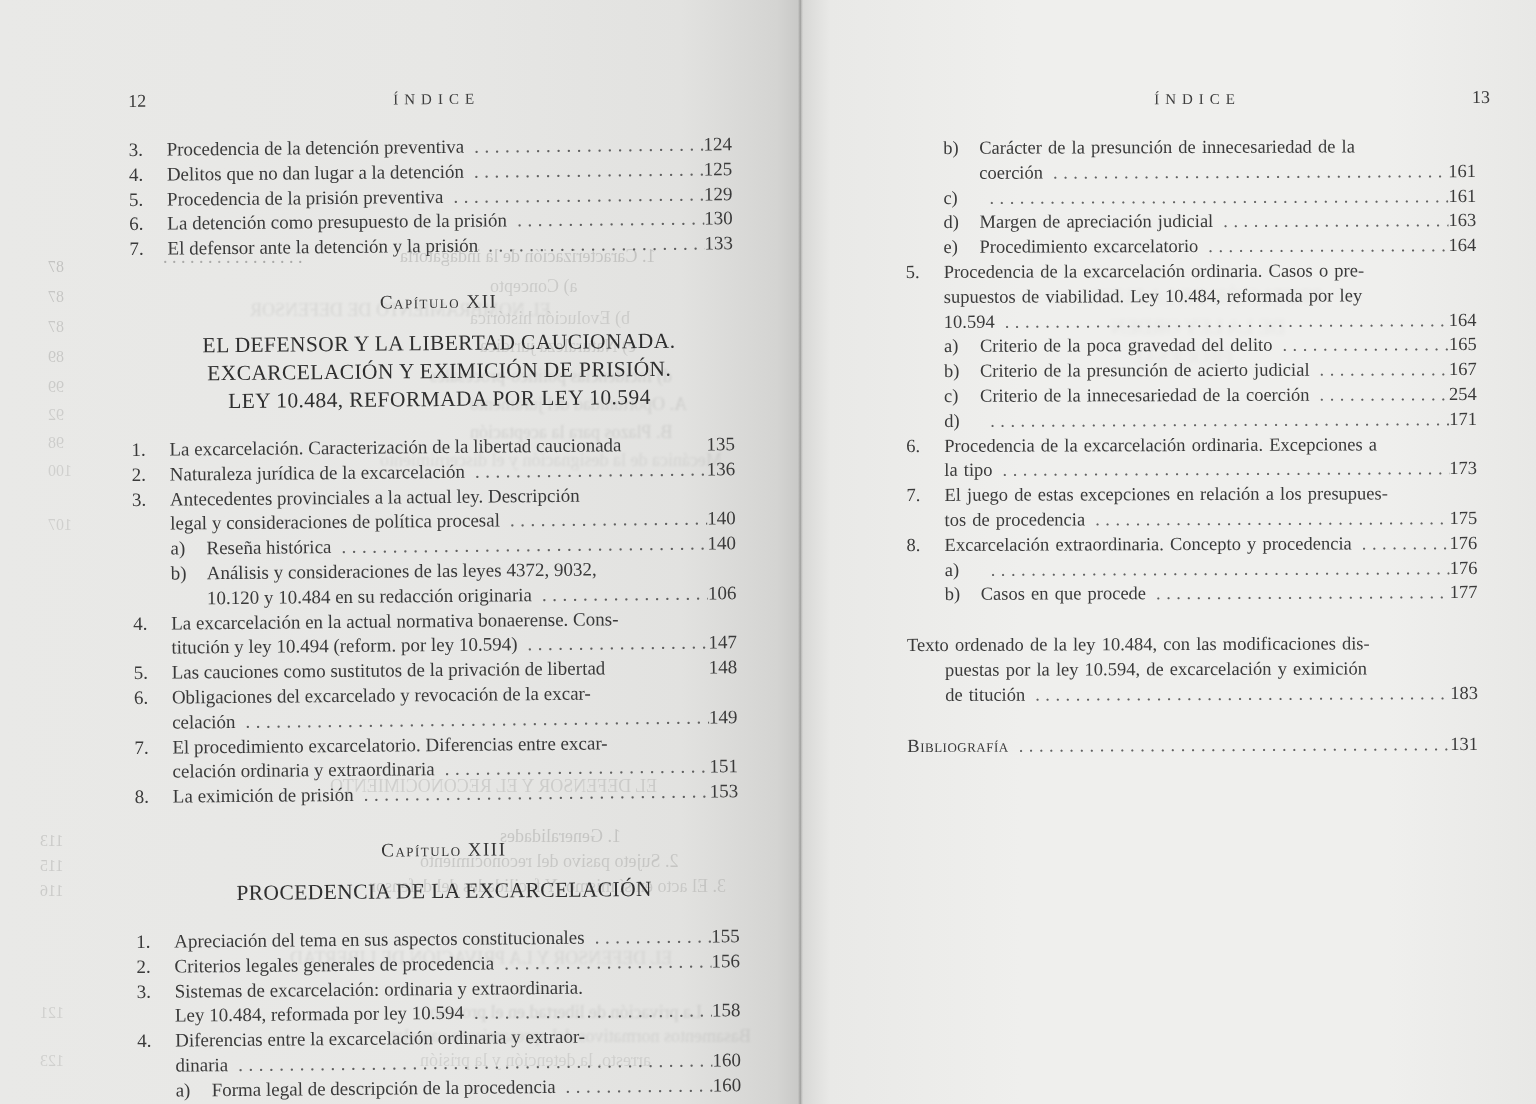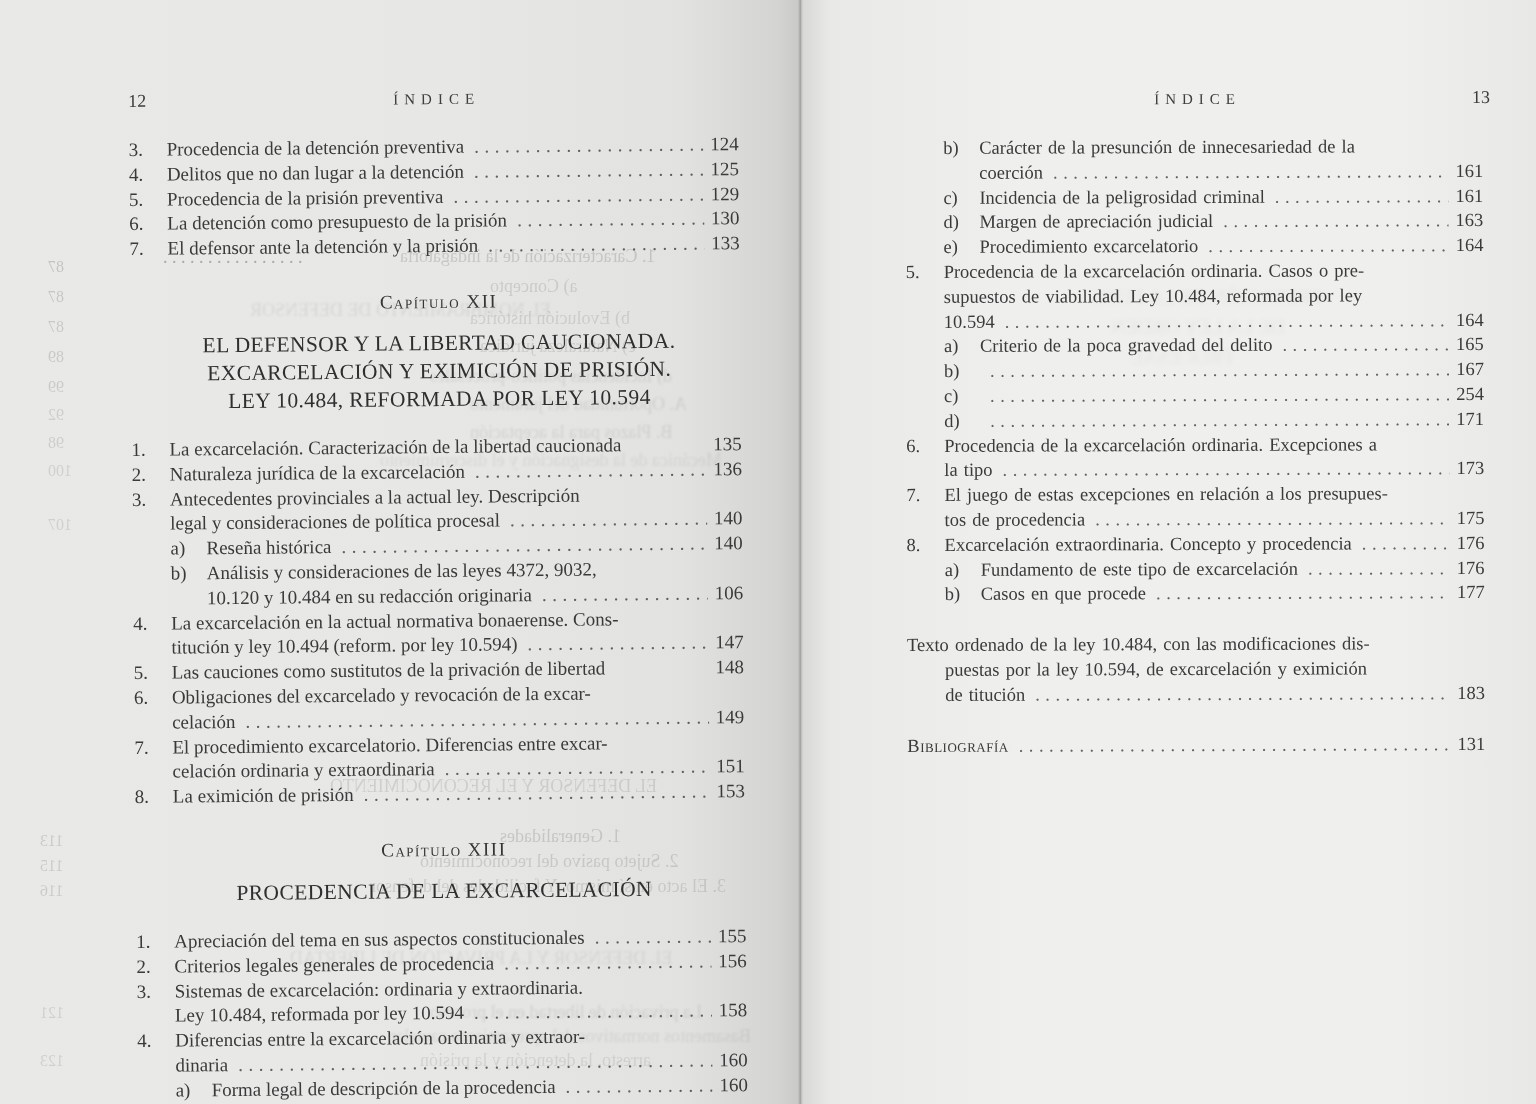--- a/index.html
+++ b/index.html
@@ -44,21 +44,21 @@
   .entry.sub .marker{flex:0 0 36px;}
   .entry.sub .line.cont{padding-left:74px;}
   .entry .line.cont{padding-left:38px;}
   .entry.para .line.cont{padding-left:38px;}
   .entry.sc .txt{font-variant:small-caps;letter-spacing:.5px;}
   .txt{white-space:nowrap;}
   .leader{
     flex:1 1 0;min-width:0;overflow:hidden;white-space:nowrap;
     padding:0 4px 0 10px;letter-spacing:5.5px;color:#4a4a4a;opacity:.85;
   }
-  .pageno{flex:0 0 42px;text-align:center;white-space:nowrap;}
+  .pageno{flex:0 0 42px;text-align:left;white-space:nowrap;}
   .spacer{width:100%;}
   .ghost{
     position:absolute;white-space:nowrap;color:#6e6e6c;
     font-family:"Liberation Serif","DejaVu Serif",serif;pointer-events:none;
   }
   .ghost.mir{transform:scaleX(-1);}
 </style>
 </head>
 <body>
 
@@ -344,21 +344,20 @@
               </div>
               <div class="line cont">
                 <span class="txt">coerción</span>
                 <span class="leader">..........................................................................................</span>
                 <span class="pageno">161</span>
               </div>
             </div>
             <div class="entry sub">
               <div class="line">
                 <span class="marker">c)</span>
-                <span class="txt">Incidencia de la peligrosidad criminal</span>
                 <span class="leader">..........................................................................................</span>
                 <span class="pageno">161</span>
               </div>
             </div>
             <div class="entry sub">
               <div class="line">
                 <span class="marker">d)</span>
                 <span class="txt">Margen de apreciación judicial</span>
                 <span class="leader">..........................................................................................</span>
                 <span class="pageno">163</span>
@@ -394,27 +393,29 @@
               <div class="line">
                 <span class="marker">a)</span>
                 <span class="txt">Criterio de la poca gravedad del delito</span>
                 <span class="leader">..........................................................................................</span>
                 <span class="pageno">165</span>
               </div>
             </div>
             <div class="entry sub">
               <div class="line">
                 <span class="marker">b)</span>
+                <span class="txt">Criterio de la presunción de acierto judicial</span>
                 <span class="leader">..........................................................................................</span>
                 <span class="pageno">167</span>
               </div>
             </div>
             <div class="entry sub">
               <div class="line">
                 <span class="marker">c)</span>
+                <span class="txt">Criterio de la innecesariedad de la coerción</span>
                 <span class="leader">..........................................................................................</span>
                 <span class="pageno">254</span>
               </div>
             </div>
             <div class="entry sub">
               <div class="line">
                 <span class="marker">d)</span>
                 <span class="leader">..........................................................................................</span>
                 <span class="pageno">171</span>
               </div>
@@ -449,21 +450,20 @@
               <div class="line">
                 <span class="marker">8.</span>
                 <span class="txt">Excarcelación extraordinaria. Concepto y procedencia</span>
                 <span class="leader">..........................................................................................</span>
                 <span class="pageno">176</span>
               </div>
             </div>
             <div class="entry sub">
               <div class="line">
                 <span class="marker">a)</span>
-                <span class="txt">Fundamento de este tipo de excarcelación</span>
                 <span class="leader">..........................................................................................</span>
                 <span class="pageno">176</span>
               </div>
             </div>
             <div class="entry sub">
               <div class="line">
                 <span class="marker">b)</span>
                 <span class="txt">Casos en que procede</span>
                 <span class="leader">..........................................................................................</span>
                 <span class="pageno">177</span>

